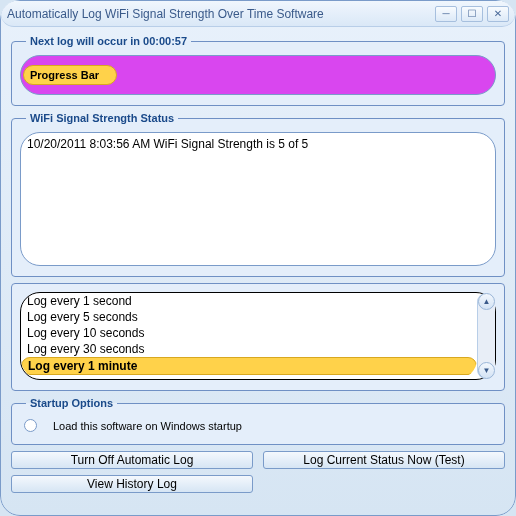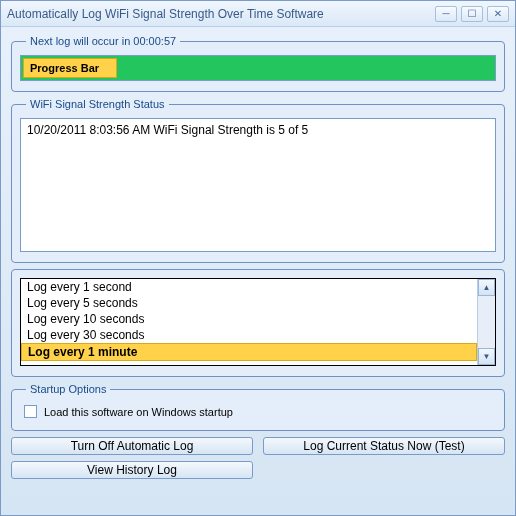--- a/index.html
+++ b/index.html
@@ -1,15 +1,15 @@
 <!DOCTYPE html>
 <html><head>
 <meta charset="utf-8">
 <style>
-* { box-sizing: border-box; margin: 0; padding: 0; }
+* { box-sizing: border-box; margin: 0; padding: 0; border-radius: 20px; }
 body {
   font-family: Tahoma, Arial, sans-serif;
   font-size: 11px;
   background: #d6e5f3;
   width: 516px;
   height: 516px;
   overflow: hidden;
 }
 .window {
   width: 516px;
@@ -39,29 +39,29 @@
 .content { padding: 8px 10px; }
 fieldset {
   border: 1px solid #6f90c4;
   border-radius: 4px;
   margin-bottom: 6px;
   padding: 8px 8px 10px 8px;
   background: #e4eefa;
 }
 legend {
   color: #1a4a8a;
-  font-weight: normal;
+  font-weight: bold;
   font-size: 11px;
   padding: 0 4px;
   margin-left: 6px;
 }
 .progress-wrap {
-  background: #22c55e;
-  border: 1px solid #7a9bc9;
-  height: 26px;
+  background: #d946ef;
+  border: 1px solid #7a9bc9;
+  height: 40px;
   display: flex;
   align-items: center;
   padding: 2px;
 }
 .progress-fill {
   background: #ffd24a;
   border: 1px solid #d8a820;
   height: 20px;
   width: 20%;
   display: flex;
@@ -107,21 +107,21 @@
 }
 .scroll-btn {
   height: 17px;
   background: linear-gradient(#f2f7fd, #d4e3f4);
   border: 1px solid #9ab6d8;
   display: flex; align-items: center; justify-content: center;
   font-size: 8px; color: #3a5a8a;
   cursor: pointer;
 }
 .scroll-track { flex: 1; }
-.startup-row { display: flex; align-items: center; gap: 7px; padding: 2px 4px; }
+.startup-row { display: flex; align-items: center; gap: 16px; padding: 2px 4px; }
 .checkbox {
   width: 13px; height: 13px;
   background: #fff;
   border: 1px solid #7a9bc9;
   cursor: pointer;
 }
 .button-grid {
   display: grid;
   grid-template-columns: 1fr 1fr;
   gap: 6px 10px;

